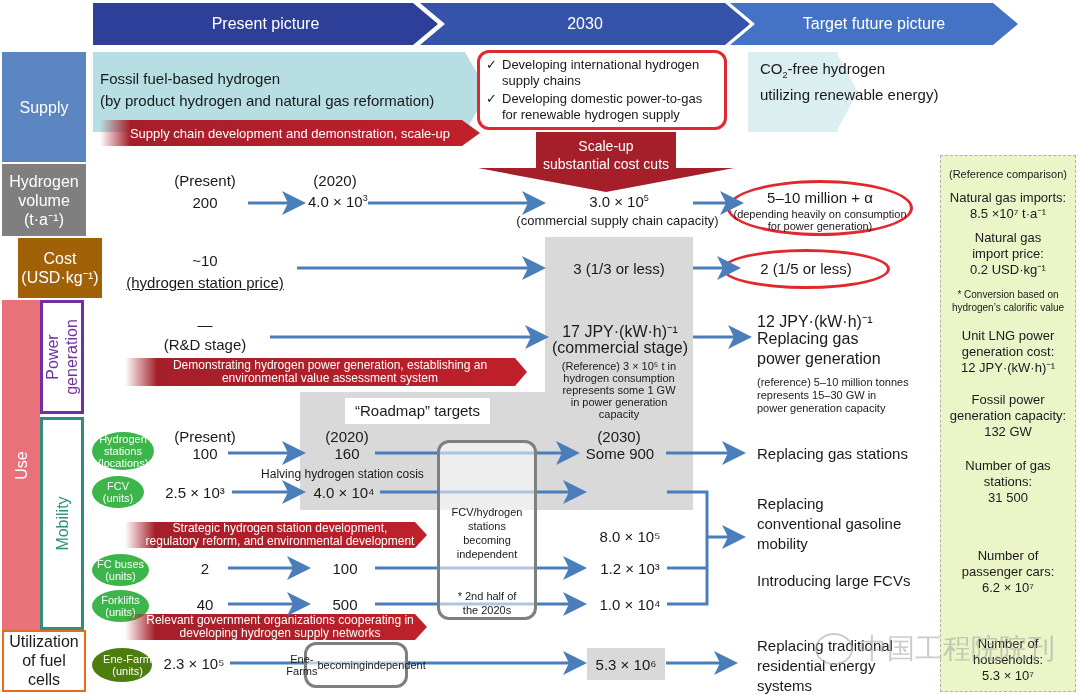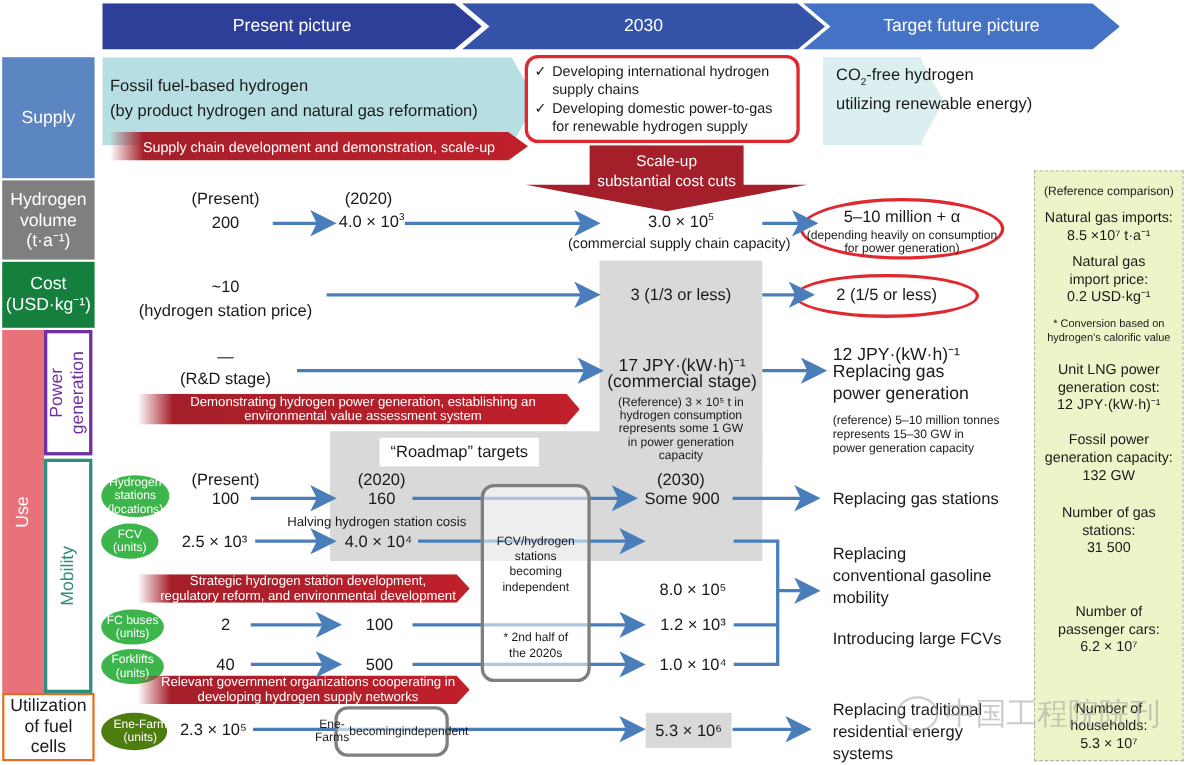--- a/index.html
+++ b/index.html
@@ -50,21 +50,21 @@
 </div>
 
 <div class="rowlab" style="top:52px;height:110px;background:#5b86c2;">
   <span>Supply</span>
 </div>
 <div class="rowlab" style="top:164px;height:72px;background:#7f7f7f;flex-direction:column;">
   <span>Hydrogen</span>
   <span>volume</span>
   <span>(t·a⁻¹)</span>
 </div>
-<div class="rowlab" style="top:238px;height:60px;background:#15803d;flex-direction:column;">
+<div class="rowlab" style="top:238px;height:60px;background:#a16207;flex-direction:column;margin-left:16px;">
   <span>Cost</span>
   <span>(USD·kg⁻¹)</span>
 </div>
 <div class="abs" style="left:2px;top:300px;width:38px;height:330px;background:#e8717a;display:flex;align-items:center;justify-content:center;">
   <div class="vtxt" style="color:#fff;">Use</div>
 </div>
 <div class="sub" style="left:40px;top:300px;width:44px;height:114px;border:3px solid #7030a0;box-sizing:border-box;">
   <div class="vtxt" style="color:#7030a0;">
     <div>Power</div>
     <div>generation</div>
@@ -139,21 +139,21 @@
 <div class="abs c t15" style="left:545px;top:193px;width:148px;"><span>3.0 × 10</span><sup>5</sup></div>
 <div class="abs c t12" style="left:505px;top:213px;width:225px;font-size:13px;">(commercial supply chain capacity)</div>
 <div class="abs" style="left:727px;top:180px;width:186px;height:56px;border:3px solid #e0282e;border-radius:50%;box-sizing:border-box;"></div>
 <div class="abs c t15" style="left:727px;top:189px;width:186px;">5–10 million + α</div>
 <div class="abs c t11" style="left:727px;top:208px;width:186px;line-height:12px;">
   <div>(depending heavily on consumption</div>
   <div>for power generation)</div>
 </div>
 
 <div class="abs c t15" style="left:130px;top:252px;width:150px;">~10</div>
-<div class="abs c t15" style="left:110px;top:274px;width:190px;">(hydrogen station price)</div>
+<div class="abs c t15" style="left:110px;top:274px;width:190px;text-decoration:underline;">(hydrogen station price)</div>
 <div class="abs c t15" style="left:545px;top:260px;width:148px;">3 (1/3 or less)</div>
 <div class="abs" style="left:722px;top:249px;width:168px;height:40px;border:3px solid #e0282e;border-radius:50%;box-sizing:border-box;"></div>
 <div class="abs c t15" style="left:722px;top:260px;width:168px;">2 (1/5 or less)</div>
 
 <div class="abs c t15" style="left:160px;top:316px;width:90px;">—</div>
 <div class="abs c t15" style="left:150px;top:336px;width:110px;">(R&amp;D stage)</div>
 <svg class="abs" style="left:125px;top:358px;" width="402" height="28">
   <defs>
       <linearGradient id="rg2" x1="0" x2="1">
         <stop offset="0" stop-color="#a51f2a" stop-opacity="0"></stop>
@@ -308,21 +308,21 @@
     <line x1="230" y1="663" x2="581" y2="663"></line>
     <line x1="666" y1="663" x2="732" y2="663"></line>
     <line x1="707" y1="537" x2="740" y2="537"></line>
   </g>
   <g stroke="#4a7ebb" stroke-width="3" fill="none">
     <polyline points="667,492 707,492 707,604 667,604"></polyline>
     <line x1="667" y1="568" x2="707" y2="568"></line>
   </g>
 </svg>
 
-<div class="box" style="left:437px;top:440px;width:100px;height:180px;background:rgba(255,255,255,0.55);flex-direction:column;justify-content:flex-start;padding-top:42px;">
+<div class="box" style="left:437px;top:440px;width:100px;height:180px;background:rgba(255,255,255,0.55);flex-direction:column;justify-content:flex-start;padding-top:62px;">
   <div>FCV/hydrogen</div>
   <div>stations</div>
   <div>becoming</div>
   <div>independent</div>
   <div style="height:32px;"></div>
   <div>* 2nd half of</div>
   <div>the 2020s</div>
 </div>
 <div class="box" style="left:304px;top:642px;width:104px;height:46px;background:rgba(255,255,255,0.6);flex-direction:row;line-height:12px;">
   <div>Ene-Farms</div>

